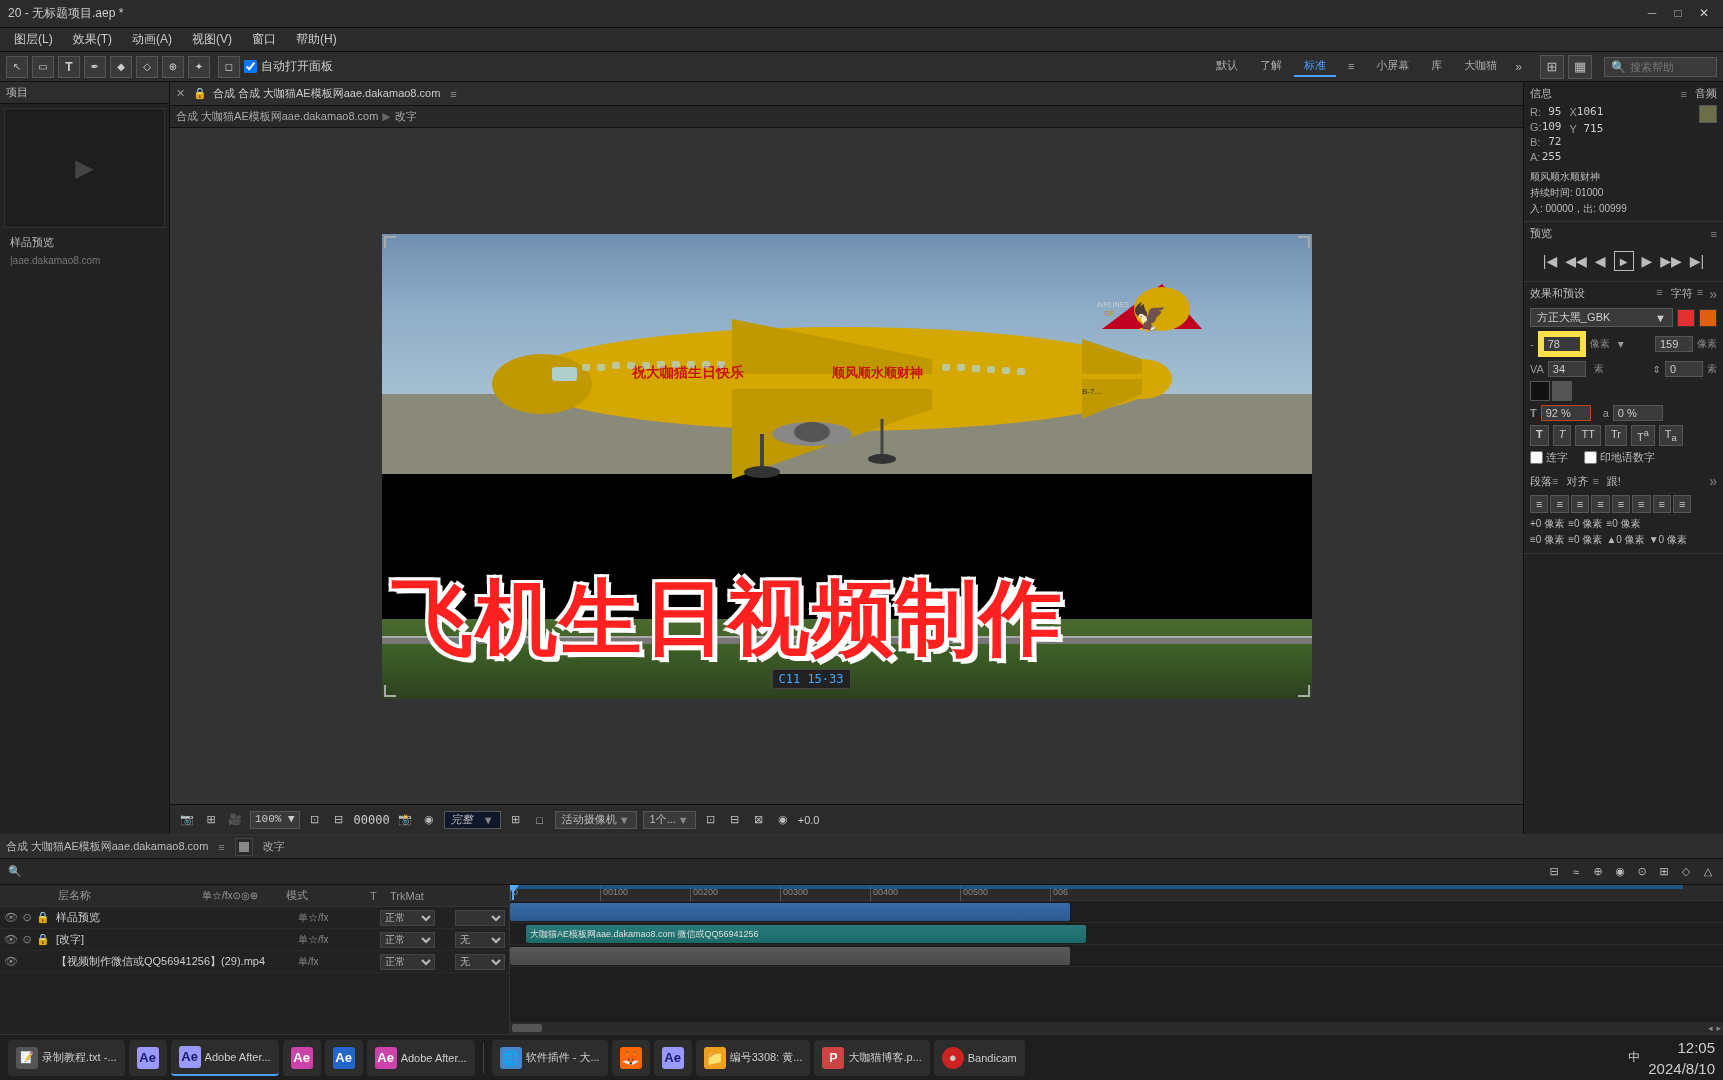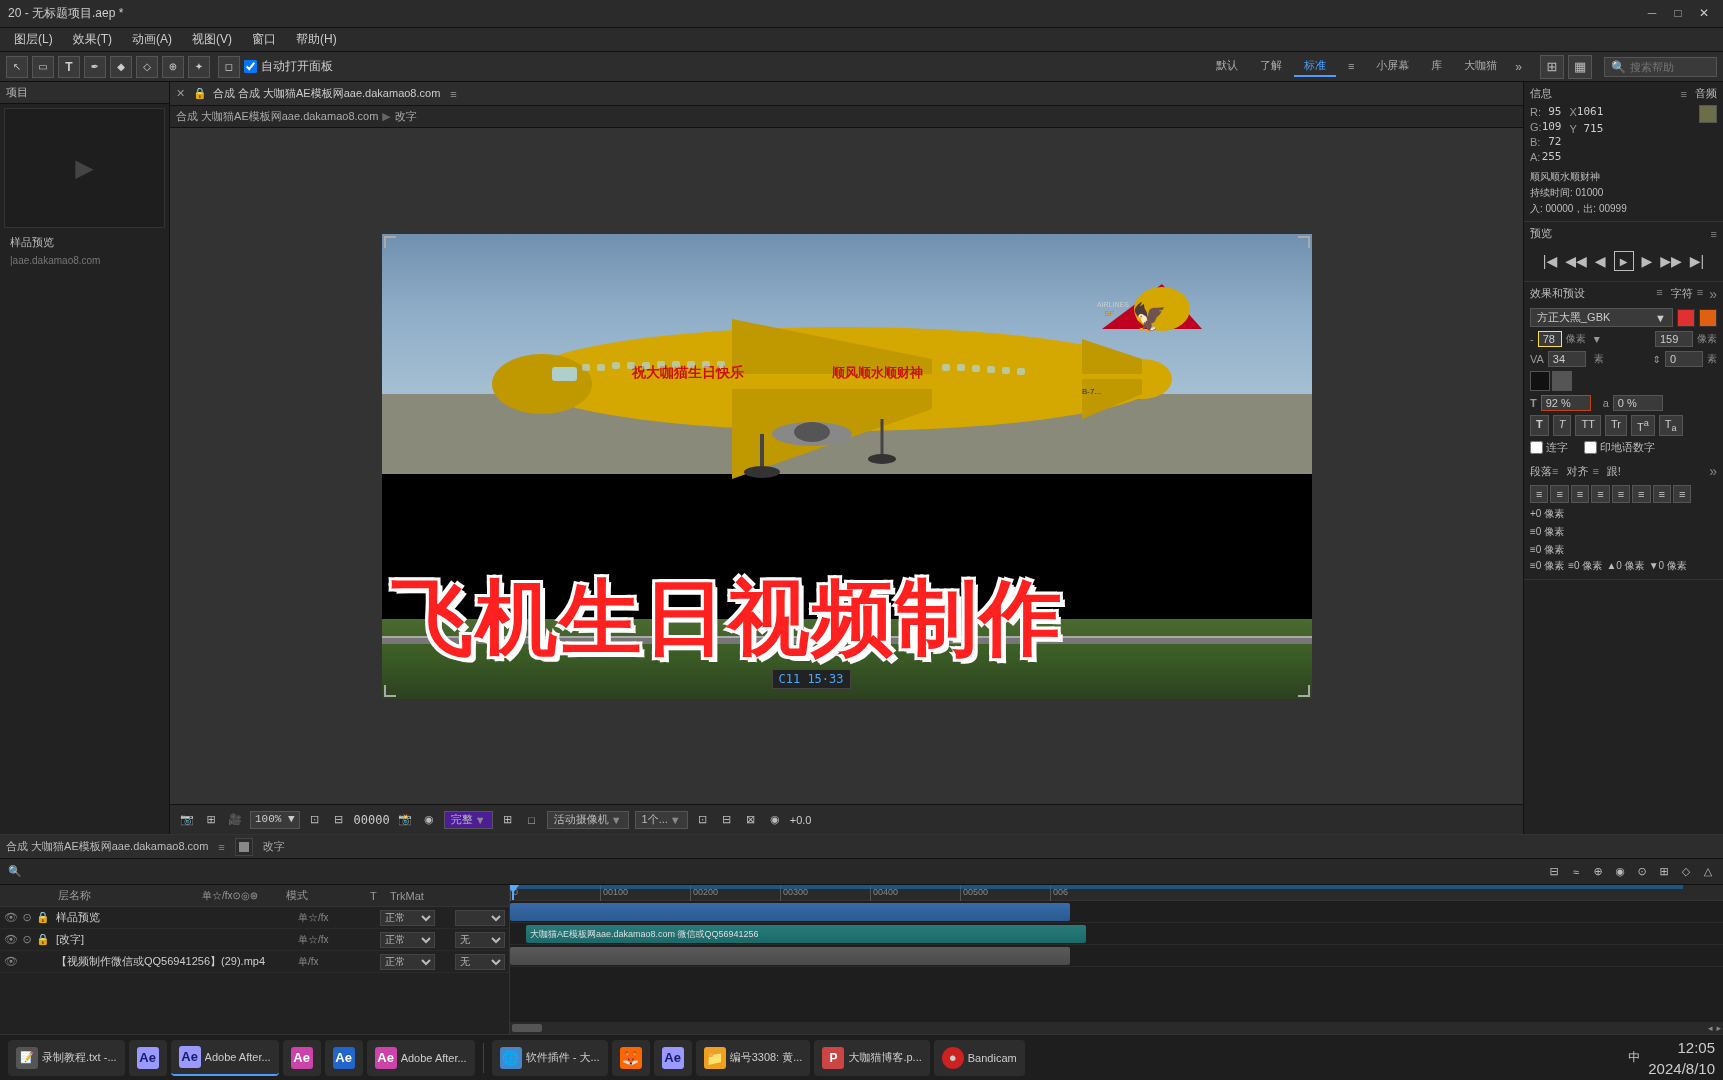--- a/index.html
+++ b/index.html
@@ -848,21 +848,21 @@
       <div class="viewer-btn">⊞</div>
       <div class="viewer-btn">🎥</div>
       <div class="zoom-select">
         <span>100%</span> ▼
       </div>
       <div class="viewer-btn">⊡</div>
       <div class="viewer-btn">⊟</div>
       <span style="font-family:monospace;color:#ccc;font-size:12px;">00000</span>
       <div class="viewer-btn">📸</div>
       <div class="viewer-btn">◉</div>
-      <div style="display:flex;align-items:center;gap:2px;background:#4c1d95;border:1px solid #555;padding:1px 6px;height:18px;cursor:pointer;">
+      <div style="display:flex;align-items:center;gap:10px;background:#0f172a;border:1px solid #555;padding:1px 6px;height:18px;cursor:pointer;font-style:italic;">
         <span>完整</span>
           <span style="color:#888;"> ▼</span>
       </div>
       <div class="viewer-btn">⊞</div>
       <div class="viewer-btn">□</div>
       <div style="display:flex;align-items:center;gap:2px;background:#3a3a3a;border:1px solid #555;padding:1px 6px;height:18px;cursor:pointer;">
         <span>活动摄像机</span>
           <span style="color:#888;"> ▼</span>
       </div>
       <div style="display:flex;align-items:center;gap:2px;background:#3a3a3a;border:1px solid #555;padding:1px 6px;height:18px;cursor:pointer;">
@@ -955,21 +955,21 @@
         <div style="background:#3a3a3a;border:1px solid #555;color:#ccc;font-size:11px;padding:1px 6px;flex:1;display:flex;align-items:center;justify-content:space-between;cursor:pointer;">
           <span>方正大黑_GBK</span>
             <span>▼</span>
         </div>
         <div style="width:18px;height:18px;background:#e03030;border:1px solid #333;cursor:pointer;"></div>
         <div style="width:18px;height:18px;background:#e06010;border:1px solid #333;cursor:pointer;"></div>
       </div>
 
       <div style="display:flex;align-items:center;gap:4px;margin-bottom:4px;">
         <span style="color:#999;font-size:11px;">-</span>
-        <div style="background:#3a3a3a;border:1px solid #fde047;color:#ccc;font-size:11px;padding:1px 4px;width:24px;display:flex;align-items:center;gap:2px;cursor:pointer;">
+        <div style="background:#3a3a3a;border:6px solid #fde047;color:#ccc;font-size:11px;padding:1px 4px;width:48px;display:flex;align-items:center;gap:2px;cursor:pointer;">
           <span>78</span>
         </div>
         <span style="color:#888;font-size:10px;">像素</span>
         <span style="color:#999;margin-left:4px;">▾</span>
         <div style="background:#3a3a3a;border:1px solid #555;color:#ccc;font-size:11px;padding:1px 4px;width:38px;display:flex;align-items:center;gap:2px;cursor:pointer;margin-left:auto;">
           <span>159</span>
         </div>
         <span style="color:#888;font-size:10px;">像素</span>
       </div>
 
@@ -1037,21 +1037,21 @@
         <div class="ts-btn">≡</div>
         <div class="ts-btn">≡</div>
         <div class="ts-btn">≡</div>
         <div class="ts-btn">≡</div>
         <div class="ts-btn">≡</div>
         <div class="ts-btn">≡</div>
         <div class="ts-btn">≡</div>
         <div class="ts-btn">≡</div>
       </div>
 
-      <div style="display:flex;gap:4px;margin-bottom:2px;font-size:10px;color:#bbb;flex-direction:column;">
+      <div style="display:flex;gap:4px;margin-bottom:2px;font-size:10px;color:#bbb;">
         <span>+0 像素</span>
         <span>≡0 像素</span>
         <span>≡0 像素</span>
       </div>
       <div style="display:flex;gap:4px;margin-bottom:2px;font-size:10px;color:#bbb;">
         <span>≡0 像素</span>
         <span>≡0 像素</span>
         <span>▲0 像素</span>
         <span>▼0 像素</span>
       </div>

